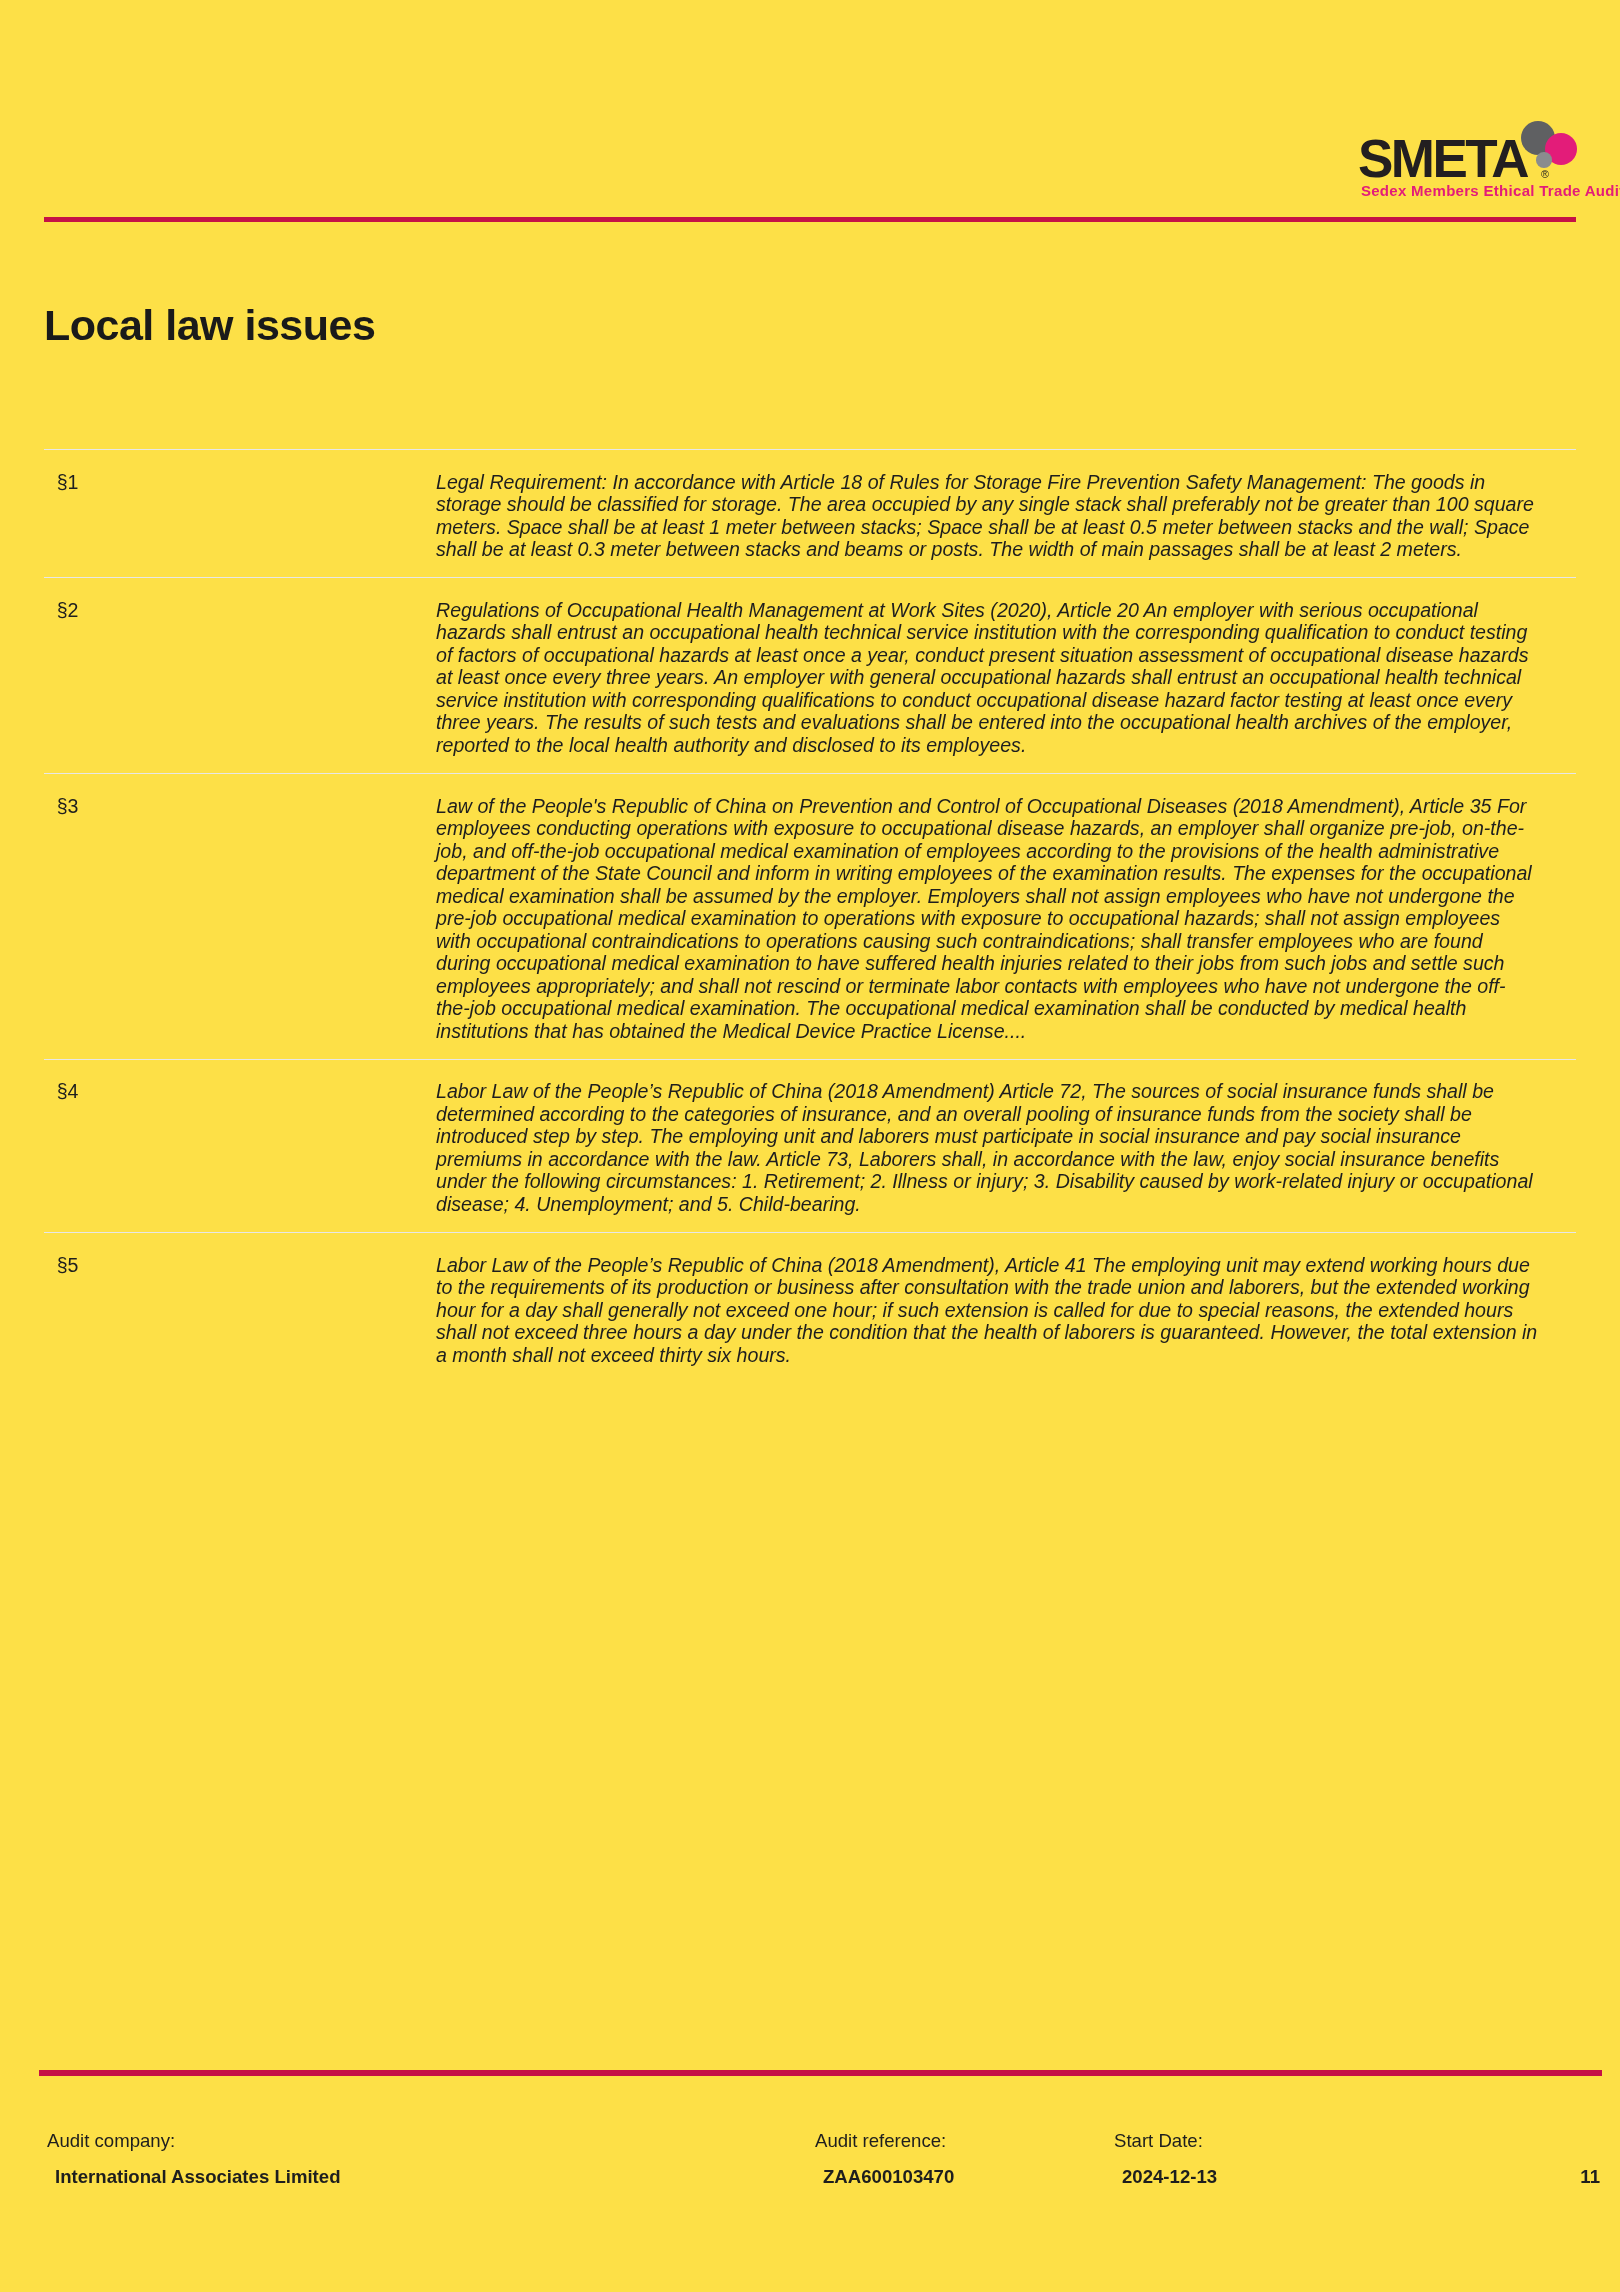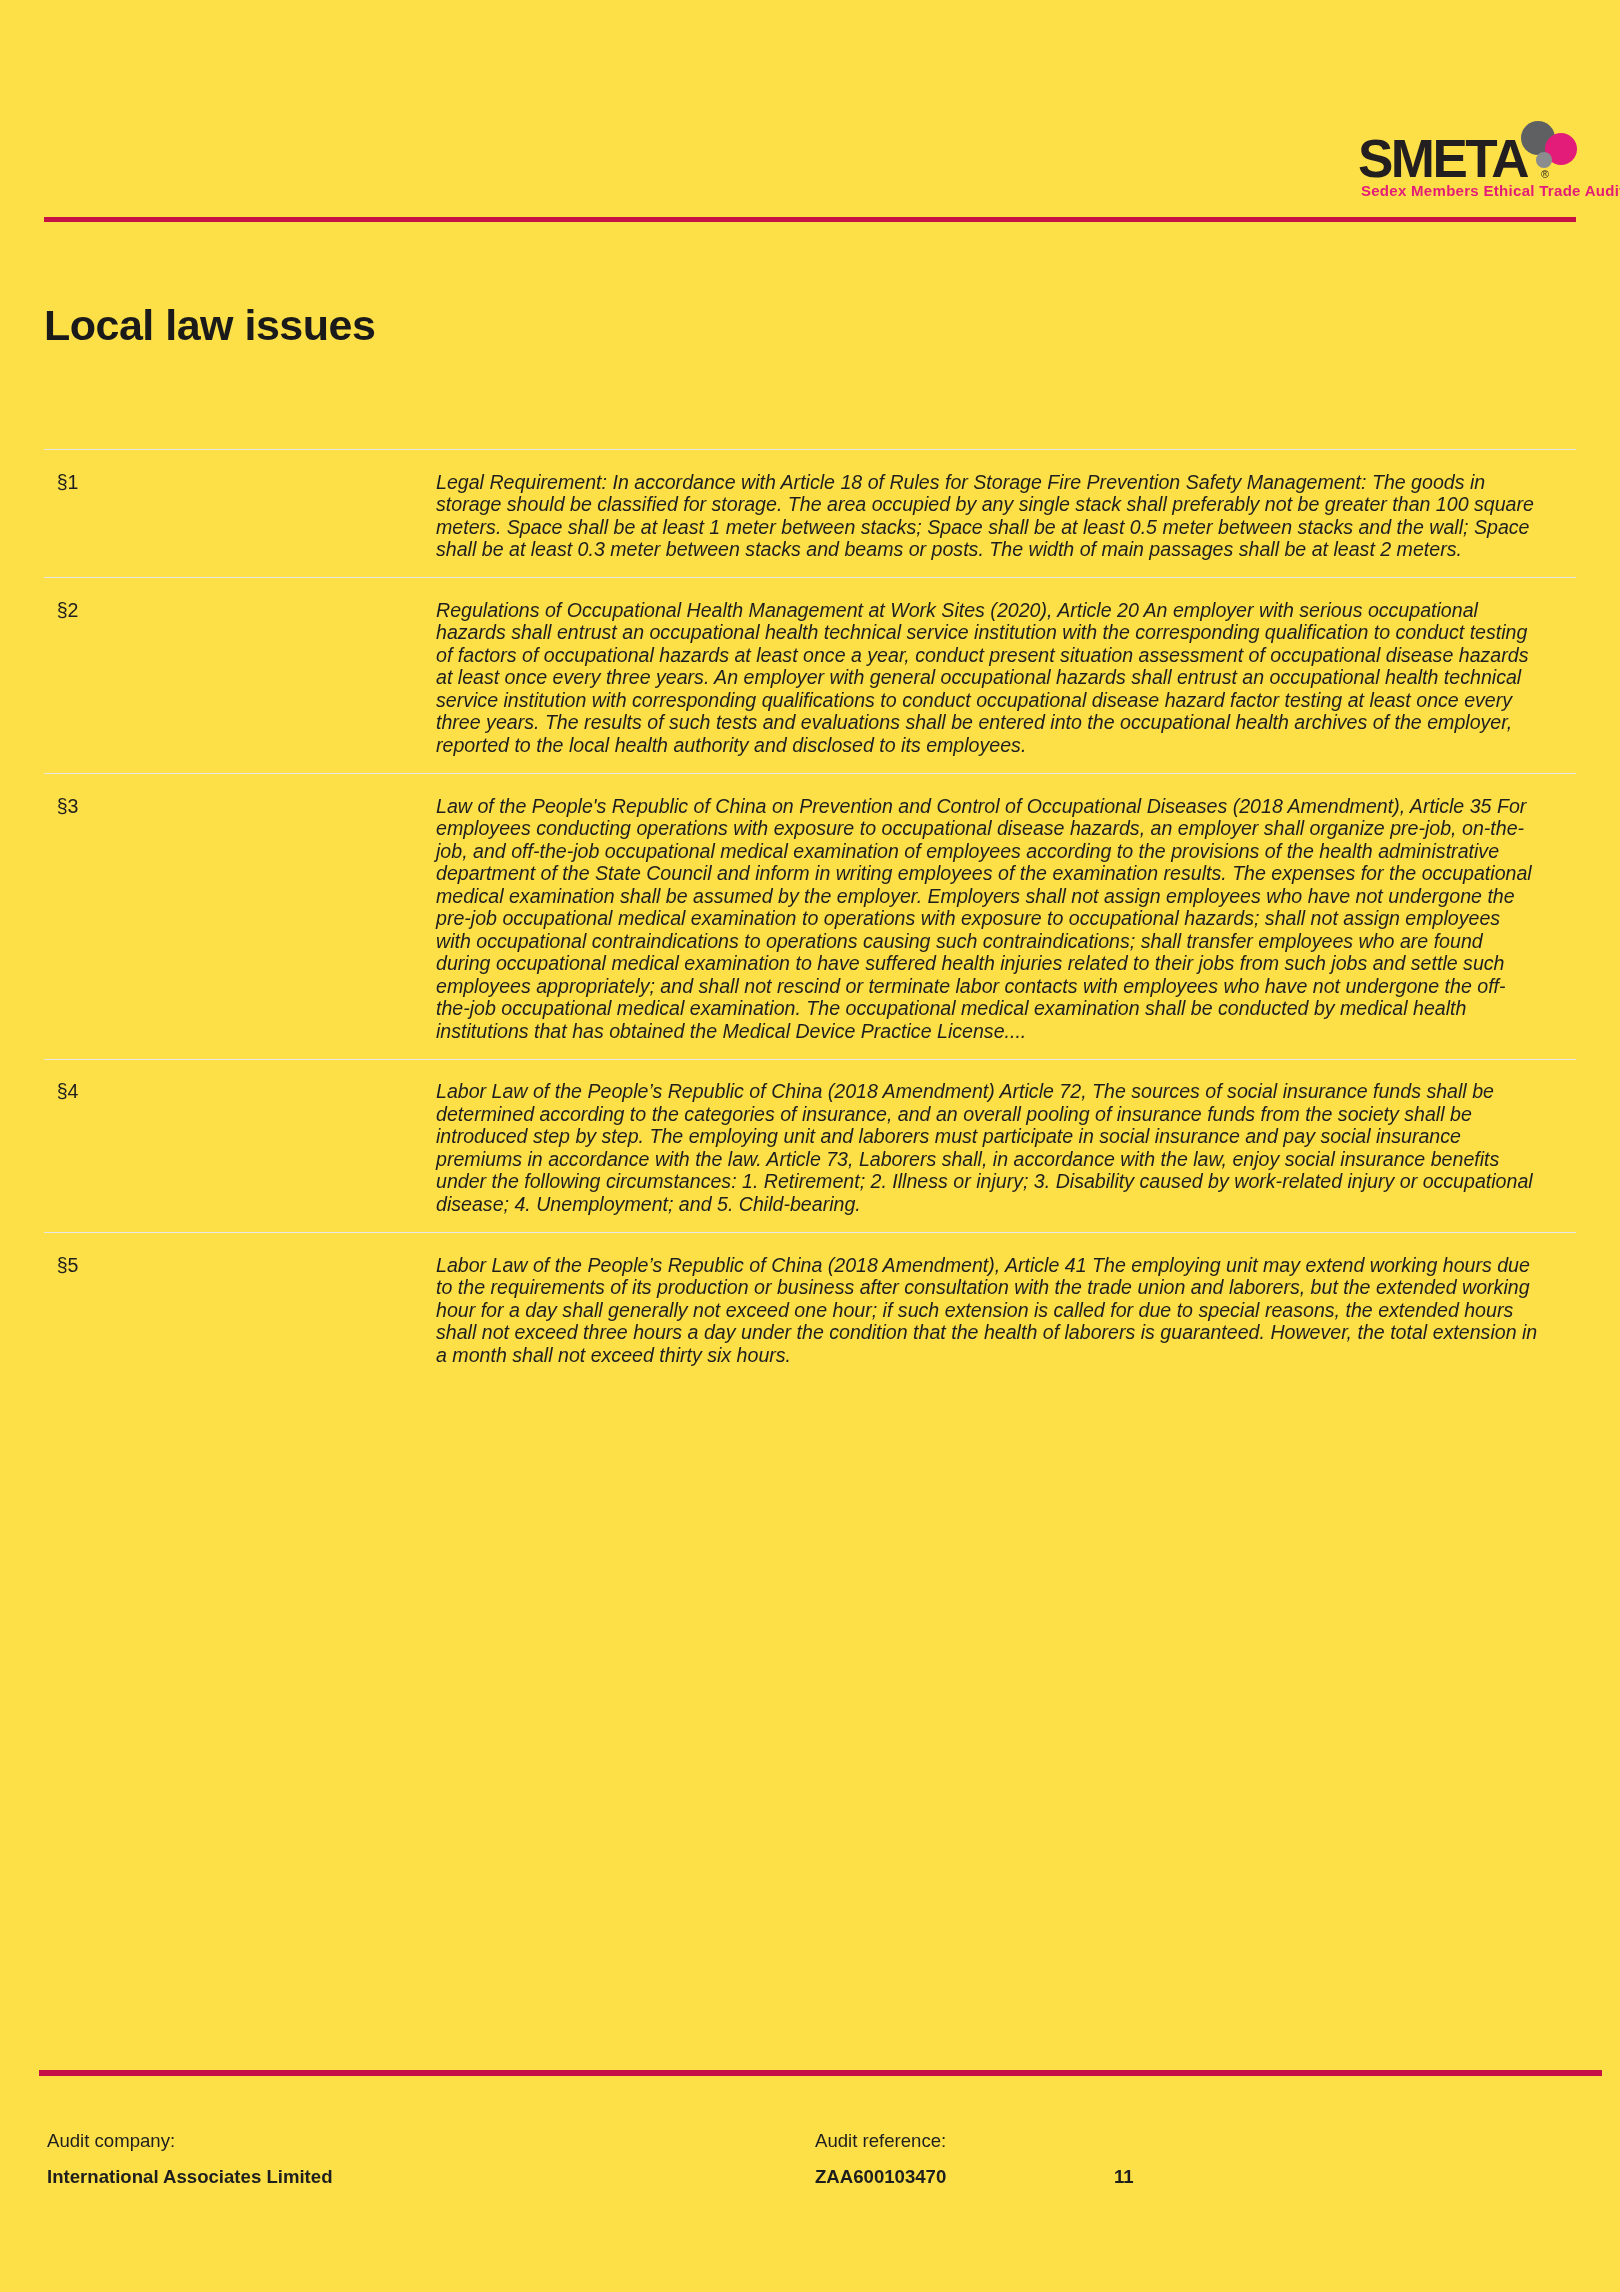--- a/index.html
+++ b/index.html
@@ -62,21 +62,21 @@
 
   
   .footer {
     position:absolute; top:2130px; left:47px; width:1553px;
     display:flex; align-items:flex-start; font-size:18.6px; line-height:21.6px;
   }
   .f-col1 { width:768px; }
   .f-col2 { width:299px; }
   .f-col3 { flex:1; }
   .f-label { margin-bottom:14px; }
-  .f-value { font-weight:700; }
+  .f-value { font-weight:700;margin-left:8px; }
   .f-page  { align-self:flex-end; font-size:18.6px;font-weight:bold; }
 </style>
 </head>
 <body>
 
 <div class="page">
 
   <div class="logo">
     <span class="logo-wordmark">SMETA</span>
     <span class="logo-dot large"></span>
@@ -117,17 +117,21 @@
 
   <div class="footer">
     <div class="f-col1">
       <div class="f-label">Audit company:</div>
       <div class="f-value">International Associates Limited</div>
     </div>
     <div class="f-col2">
       <div class="f-label">Audit reference:</div>
       <div class="f-value">ZAA600103470</div>
     </div>
+    <div class="f-col3">
+      <div class="f-label">Start Date:</div>
+      <div class="f-value">2024-12-13</div>
+    </div>
     <div class="f-page">11</div>
   </div>
 
 </div>
 
 
 </body></html>

